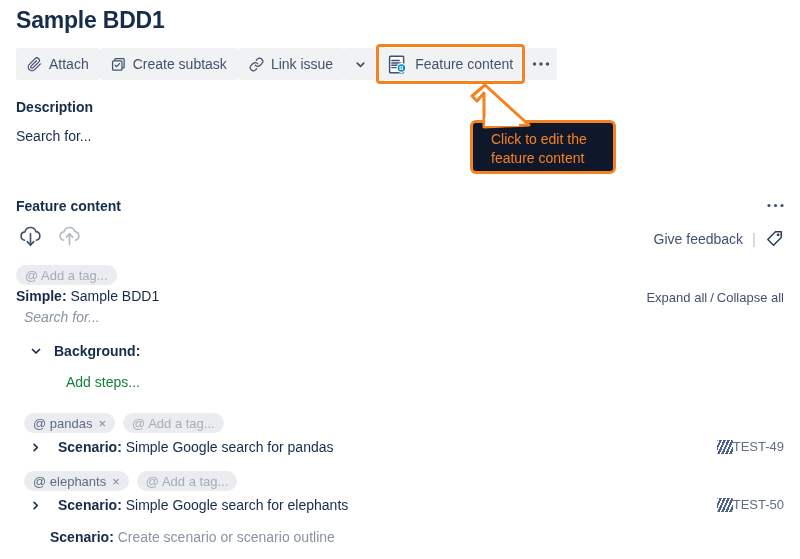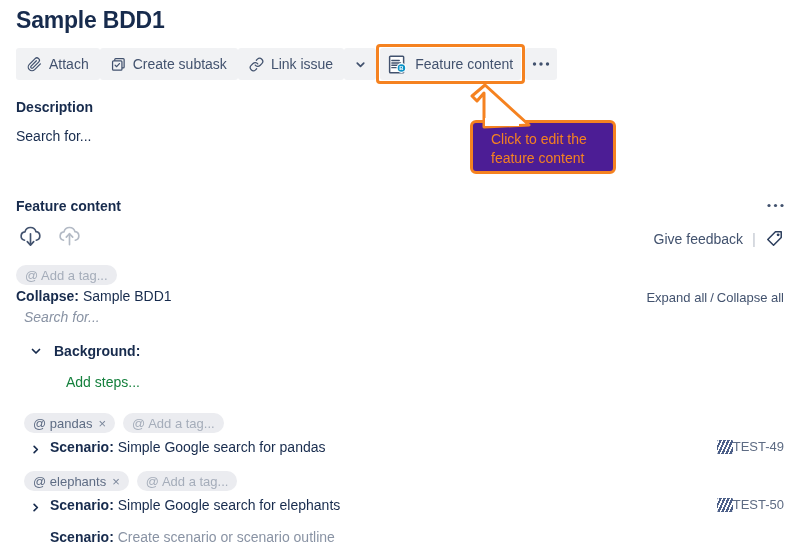--- a/index.html
+++ b/index.html
@@ -83,21 +83,21 @@
 
   
   .callout {
     position: absolute;
     left: 470px;
     top: 120px;
     width: 146px;
     height: 54px;
     border: 3px solid #f58220;
     border-radius: 6px;
-    background: #4c1d95;
+    background: #0f172a;
     box-sizing: border-box;
     color: #f58220;
     font-size: 14px;
     line-height: 19px;
     padding: 7px 0 0 18px;
     z-index: 5;
   }
   .callout-tail {
     position: absolute;
     left: -2px;
@@ -245,22 +245,22 @@
 
   .scenario-tags {
     position: absolute;
     display: flex;
     gap: 8px;
     align-items: flex-start;
   }
   .scenario-row {
     position: absolute;
     display: flex;
-    align-items: flex-end;
-    gap: 9px;
+    align-items: center;
+    gap: 17px;
     font-size: 14px;
     color: #172b4d;
   }
   .scenario-row b { font-weight: 700; }
   .scenario-row .ph { color: #8993a4; }
 
   .chev-right {
     color: #172b4d;
     font-size: 12px;
     font-weight: 700;
@@ -416,21 +416,21 @@
   </span>
 </div>
 
 <div class="scenario-tags" style="left:16px; top:265px;">
   <span class="tag-pill">
     <span class="tag-at">@ Add a tag...</span>
   </span>
 </div>
 
 <div class="feature-line">
-  <b>Collapse:</b>
+  <b>Simple:</b>
   <span>Sample BDD1</span>
 </div>
 
 <div class="expand-links">
   <a>Expand all</a><span class="expand-sep">/</span><a>Collapse all</a>
 </div>
 
 <div class="search-italic">Search for...</div>
 
 <div class="bg-row">

